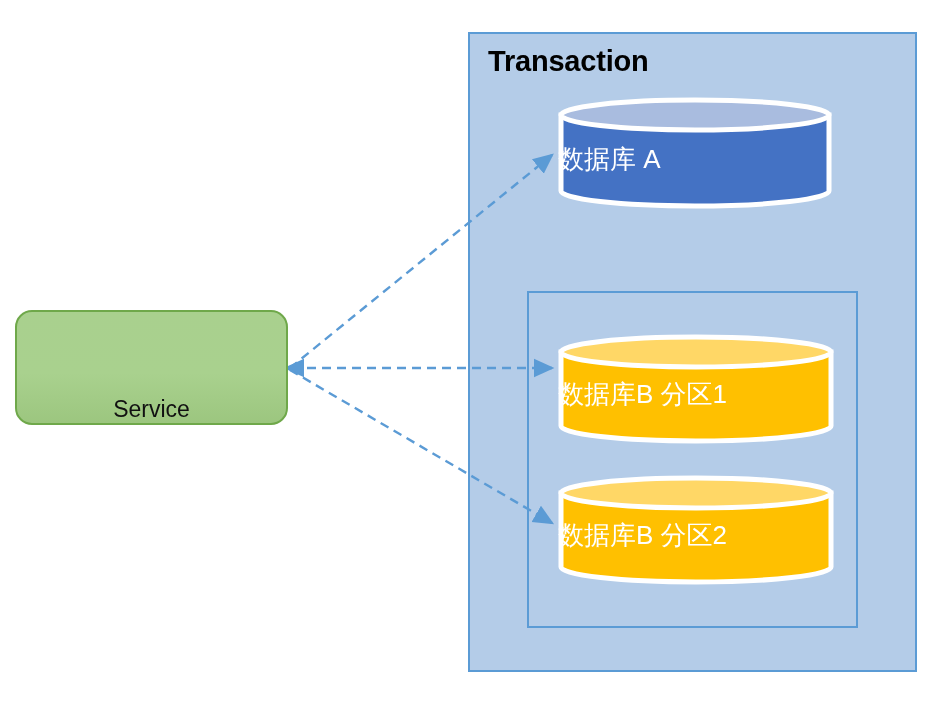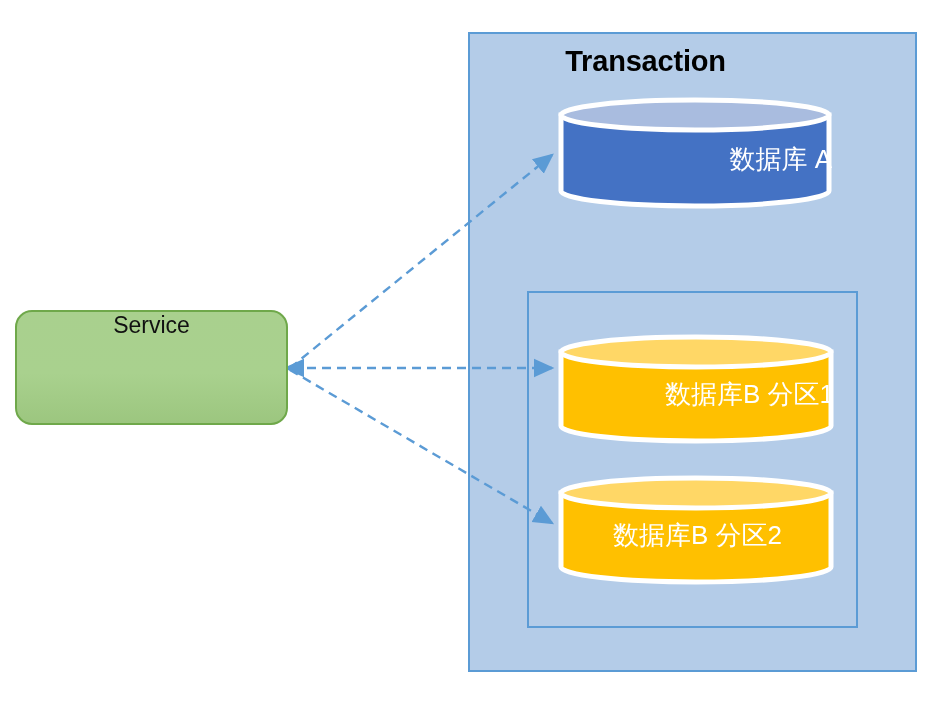--- a/index.html
+++ b/index.html
@@ -31,26 +31,27 @@
     height: 640px;
     box-sizing: border-box;
     background: #B4CCE8;
     border: 2px solid #5B9BD5;
   }
   .transaction-title {
     position: absolute;
     left: 468px;
     top: 46px;
     width: 355px;
-    text-align: center;
+    text-align: left;
     font-size: 29px;
     font-weight: bold;
     color: #000000;
     letter-spacing: -0.2px;
     line-height: 1.1;
+    padding-left: 20px;
   }
 
   
   .partition-box {
     position: absolute;
     left: 527px;
     top: 291px;
     width: 331px;
     height: 337px;
     box-sizing: border-box;
@@ -63,38 +64,38 @@
     position: absolute;
     left: 15px;
     top: 310px;
     width: 273px;
     height: 115px;
     box-sizing: border-box;
     background: linear-gradient(180deg, #A9D08E 0%, #A9D18E 55%, #9CC67F 100%);
     border: 2px solid #6FA84A;
     border-radius: 17px;
     display: flex;
-    align-items: flex-start;
+    align-items: flex-end;
     justify-content: center;
   }
   .service-label {
     font-size: 23px;
     color: #111111;
     font-family: "Liberation Sans", "DejaVu Sans", sans-serif;
   }
 
   
   .cyl {
     position: absolute;
   }
   .cyl-label {
     position: absolute;
     left: 0;
     width: 100%;
-    text-align: right;
+    text-align: left;
     color: #ffffff;
     font-size: 26px;
     font-family: "Liberation Sans", "DejaVu Sans", sans-serif;
     pointer-events: none;
   }
 
   svg { display: block; overflow: visible; }
 </style>
 </head>
 <body>

